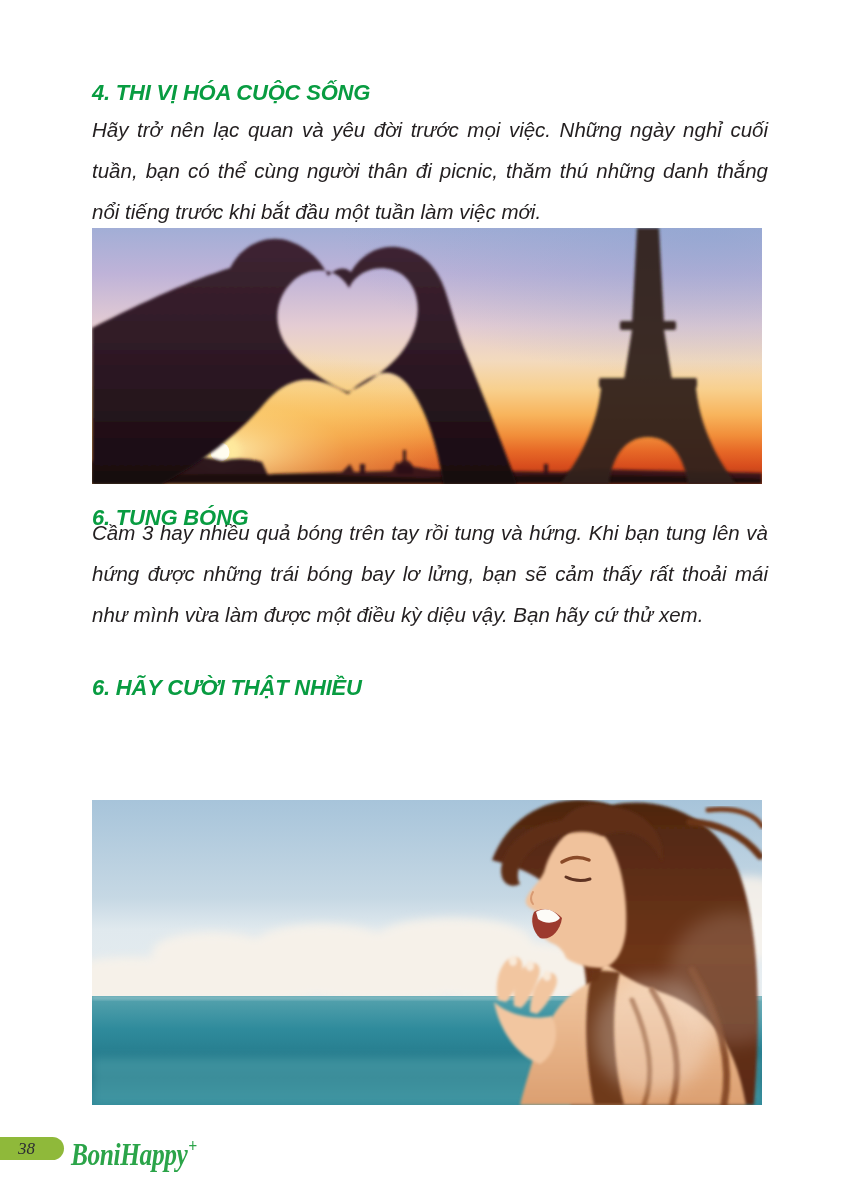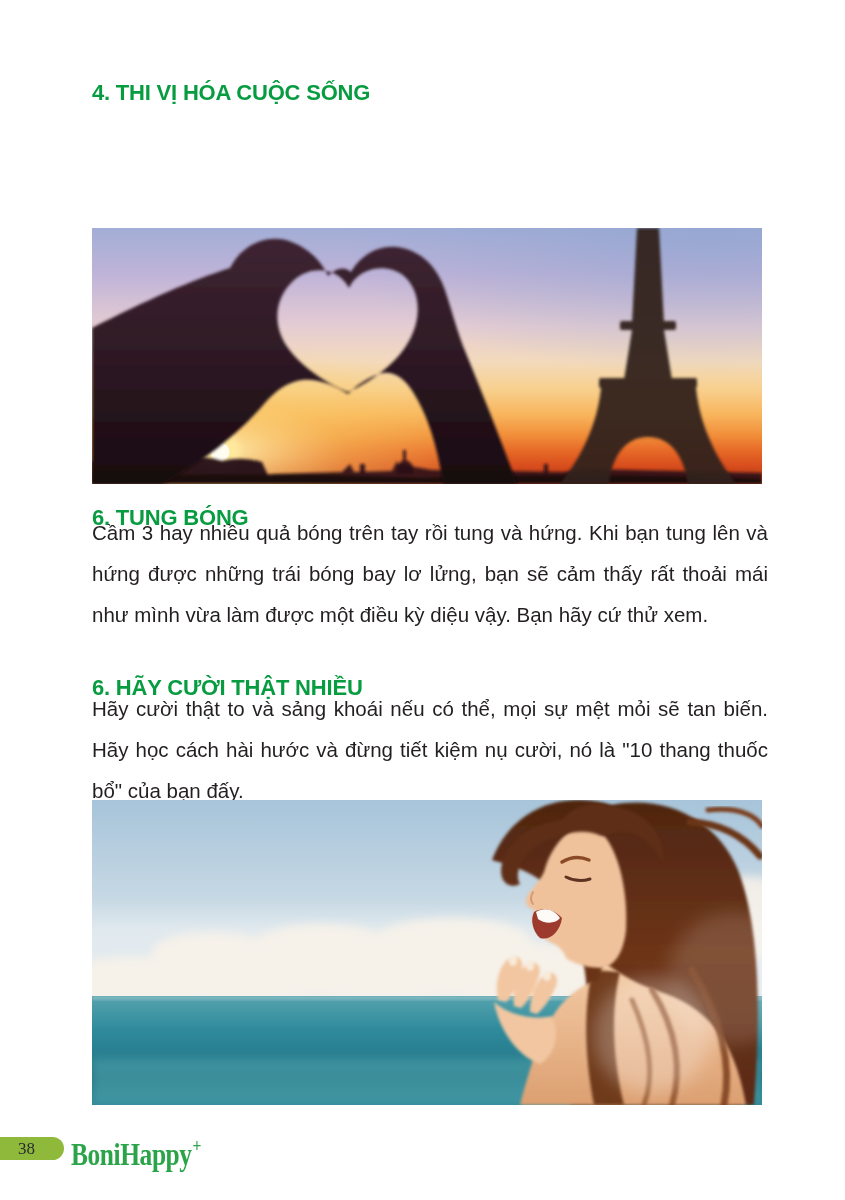--- a/index.html
+++ b/index.html
@@ -8,20 +8,21 @@
     --pill-green:#8fb93a;
     --logo-green:#2ba449;
   }
   html,body{margin:0;padding:0;background:#ffffff;}
   .page{
     position:relative;
     width:793px;height:1200px;
     background:#ffffff;
     overflow:hidden;
     font-family:"Liberation Sans","DejaVu Sans",sans-serif;
+    font-style:italic;
   }
   .sec-heading{
     position:absolute;left:92px;margin:0;
     font-weight:bold;font-size:22px;line-height:24px;
     letter-spacing:-0.2px;
     color:var(--heading-green,#089c41);
     white-space:nowrap;
   }
   .sec-body{
     position:absolute;left:92px;width:676px;margin:0;
@@ -63,20 +64,21 @@
     font-size:19px;font-weight:bold;
     position:relative;top:-2px;left:1px;
   }
 </style>
 </head>
 <body>
 
 <div class="page">
 
   <h2 class="sec-heading" id="h4">4. THI VỊ HÓA CUỘC SỐNG</h2>
+  <p class="sec-body" id="p4">Hãy trở nên lạc quan và yêu đời trước mọi việc. Những ngày nghỉ cuối tuần, bạn có thể cùng người thân đi picnic, thăm thú những danh thắng nổi tiếng trước khi bắt đầu một tuần làm việc mới.</p>
 
   <figure id="fig1" aria-label="Hands forming a heart at sunset with the Eiffel Tower">
     <svg viewBox="0 0 670 256" preserveAspectRatio="none" role="img">
       <defs>
         <linearGradient id="sky1" x1="0" y1="0" x2="0" y2="1">
           <stop offset="0" stop-color="#a2aed6"></stop>
           <stop offset="0.18" stop-color="#bfb3d8"></stop>
           <stop offset="0.38" stop-color="#e4ccd3"></stop>
           <stop offset="0.52" stop-color="#f3dabd"></stop>
           <stop offset="0.63" stop-color="#f8d08e"></stop>
@@ -169,21 +171,20 @@
           C 294 34 266 40 257 60
           Z"></path>
       </g>
     </svg>
   </figure>
 
   <h2 class="sec-heading" id="h5">6. TUNG BÓNG</h2>
   <p class="sec-body" id="p5">Cầm 3 hay nhiều quả bóng trên tay rồi tung và hứng. Khi bạn tung lên và hứng được những trái bóng bay lơ lửng, bạn sẽ cảm thấy rất thoải mái như mình vừa làm được một điều kỳ diệu vậy. Bạn hãy cứ thử xem.</p>
 
   <h2 class="sec-heading" id="h6">6. HÃY CƯỜI THẬT NHIỀU</h2>
-  <p class="sec-body" id="p6">Hãy cười thật to và sảng khoái nếu có thể, mọi sự mệt mỏi sẽ tan biến. Hãy học cách hài hước và đừng tiết kiệm nụ cười, nó là "10 thang thuốc bổ" của bạn đấy.</p>
 
   <figure id="fig2" aria-label="Laughing woman on a sunny beach">
     <svg viewBox="0 0 670 305" preserveAspectRatio="none" role="img">
       <defs>
         <linearGradient id="sky2" x1="0" y1="0" x2="0" y2="1">
           <stop offset="0" stop-color="#a7c4da"></stop>
           <stop offset="0.5" stop-color="#c6d8e4"></stop>
           <stop offset="0.66" stop-color="#e0e9ee"></stop>
           <stop offset="1" stop-color="#e6edf0"></stop>
         </linearGradient>

